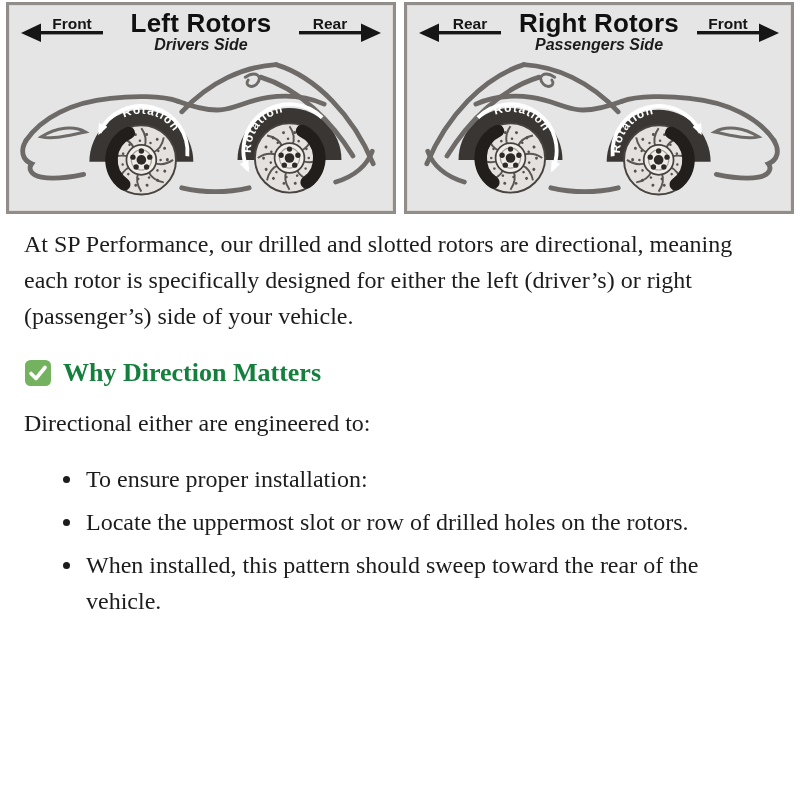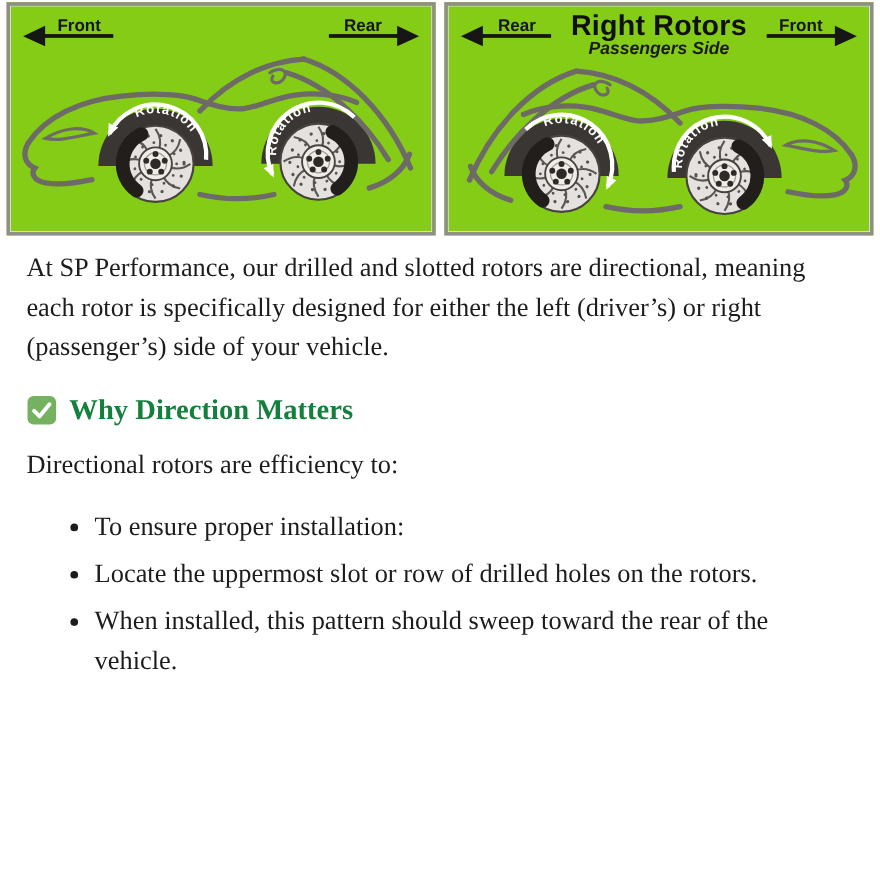--- a/index.html
+++ b/index.html
@@ -1,20 +1,20 @@
 <!DOCTYPE html>
 <html><head>
 <meta charset="utf-8">
 <style>
   html,body{margin:0;padding:0;background:#ffffff;}
   body{width:800px;height:800px;overflow:hidden;font-family:"Liberation Serif","DejaVu Serif",serif;color:#1c1c1c;}
 
   
   .diagram-row{display:flex;gap:8px;padding:2px 6px 0 6px;}
-  .panel{flex:1;border:3px solid #918d8b;box-shadow:inset 0 0 0 1px #dcd9d6;background:#84cc16;height:212px;box-sizing:border-box;overflow:hidden;}
+  .panel{flex:1;border:3px solid #918d8b;box-shadow:inset 0 0 0 1px #dcd9d6;background:#e5e5e5;height:212px;box-sizing:border-box;overflow:hidden;}
   .panel-header{display:flex;align-items:flex-start;justify-content:space-between;padding:5px 8px 0 8px;font-family:"Liberation Sans","DejaVu Sans",sans-serif;}
   .titles{text-align:center;flex:1;line-height:1.05;}
   .panel-title{font-size:26px;font-weight:bold;color:#101010;letter-spacing:0.2px;}
   .panel-subtitle{font-size:16px;font-weight:bold;font-style:italic;color:#1b1b1b;}
   .dir-svg{display:block;margin-top:3px;}
   .dir-text{font-family:"Liberation Sans","DejaVu Sans",sans-serif;font-weight:bold;font-size:15.5px;fill:#161616;}
   .car-svg{display:block;width:100%;height:152px;margin-top:2px;}
 
   
   .sketch{fill:none;stroke:#6d6a68;stroke-width:5;stroke-linecap:round;}
@@ -96,20 +96,24 @@
 
   <div class="diagram-row">
 
     <div class="panel">
       <div class="panel-header">
         <svg class="dir-svg" viewBox="0 0 104 30" width="104" height="30">
           <polygon points="4,20 24,10.5 24,29" fill="#161616"></polygon>
           <rect x="22" y="18" width="64" height="3.4" fill="#161616"></rect>
           <text x="55" y="15.5" text-anchor="middle" class="dir-text">Front</text>
         </svg>
+        <div class="titles">
+          <div class="panel-title">Left Rotors</div>
+          <div class="panel-subtitle">Drivers Side</div>
+        </div>
         <svg class="dir-svg" viewBox="0 0 104 30" width="104" height="30">
           <rect x="18" y="18" width="64" height="3.4" fill="#161616"></rect>
           <polygon points="100,20 80,10.5 80,29" fill="#161616"></polygon>
           <text x="49" y="15.5" text-anchor="middle" class="dir-text">Rear</text>
         </svg>
       </div>
       <svg class="car-svg" viewBox="0 0 380 158" preserveAspectRatio="xMidYMid meet">
         <use href="#car-art"></use>
         <g>
           <path class="rot-arc" d="M175.8 104.2 A48 48 0 0 0 84.5 79.7" marker-end="url(#rot-head)"></path>
@@ -164,21 +168,21 @@
     <div class="sec-heading">
       <span class="icon-box">
         <svg width="28" height="28" viewBox="0 0 28 28">
           <rect x="1" y="1" width="26" height="26" rx="5.5" fill="#74b260"></rect>
           <path d="M7 14.5 L12 19.5 L21 8.5" fill="none" stroke="#ffffff" stroke-width="3.6" stroke-linecap="round" stroke-linejoin="round"></path>
         </svg>
       </span>
       <span>Why Direction Matters</span>
     </div>
 
-    <p class="lead">Directional rotors are efficiency to:</p>
+    <p class="lead">Directional either are engineered to:</p>
 
 
 
     <ul class="bullets second">
       <li>To ensure proper installation:</li>
       <li>Locate the uppermost slot or row of drilled holes on the rotors.</li>
       <li>When installed, this pattern should sweep toward the rear of the vehicle.</li>
     </ul>
 
   </div>

